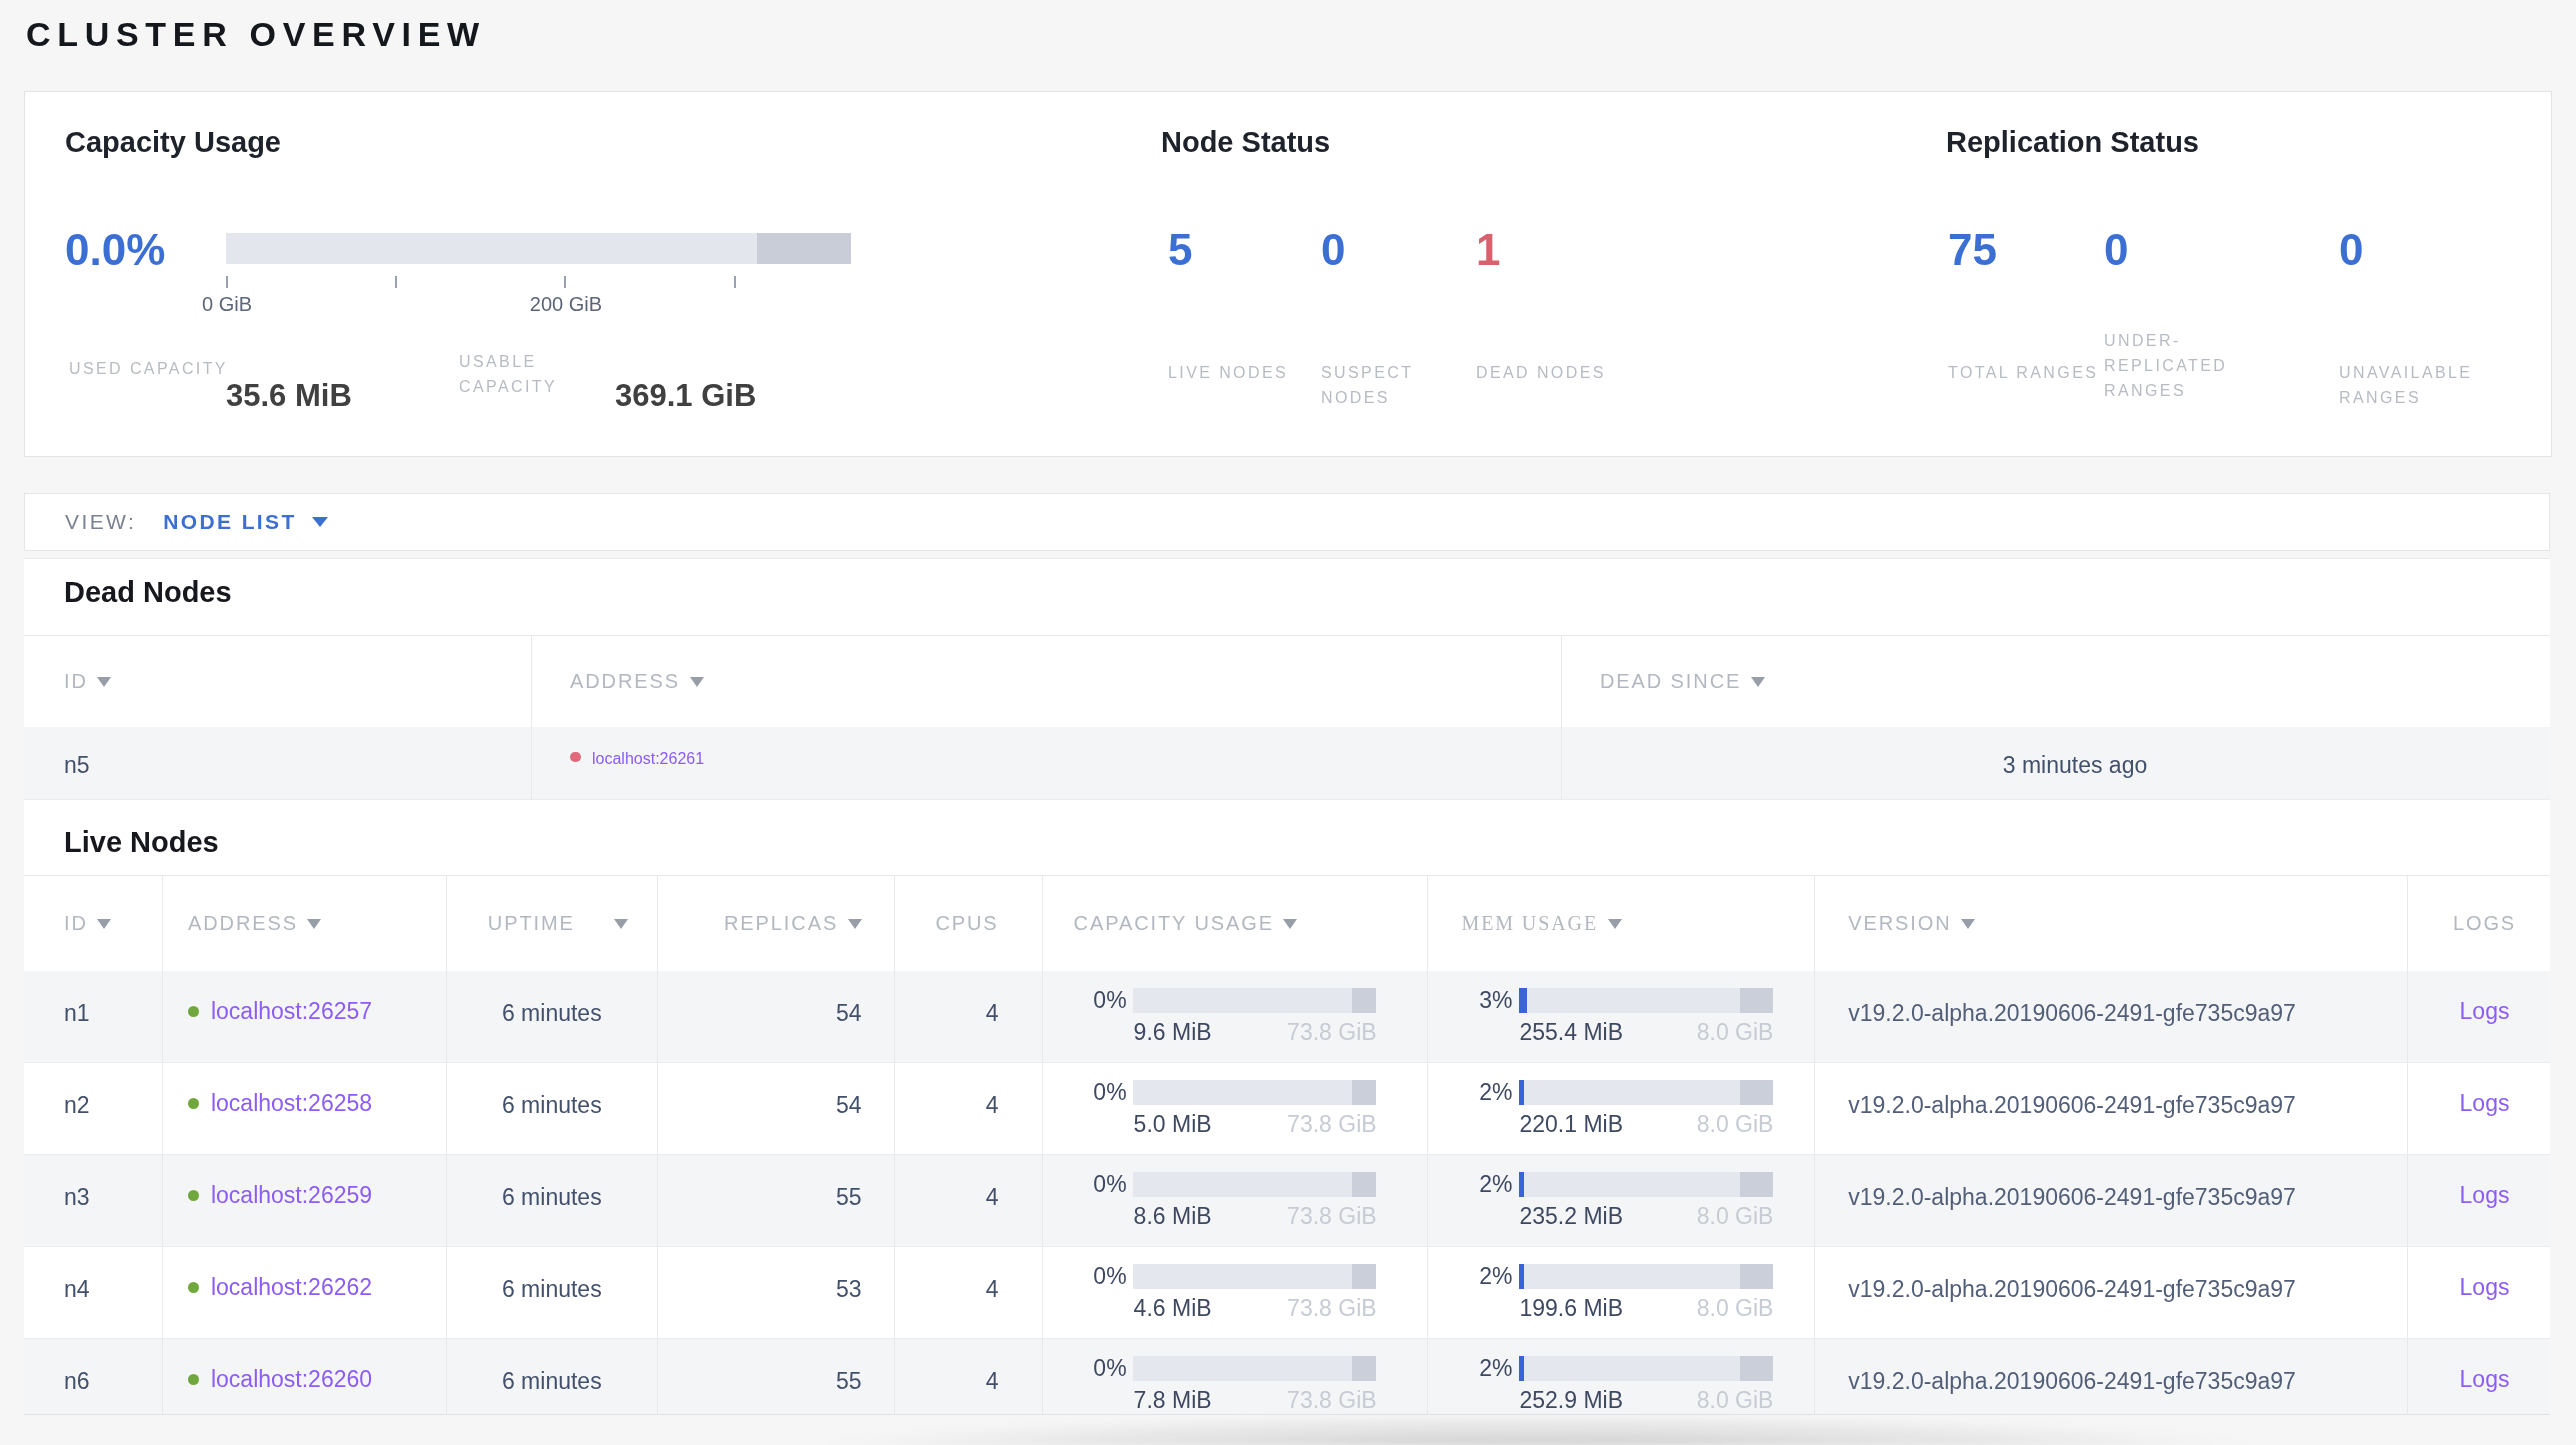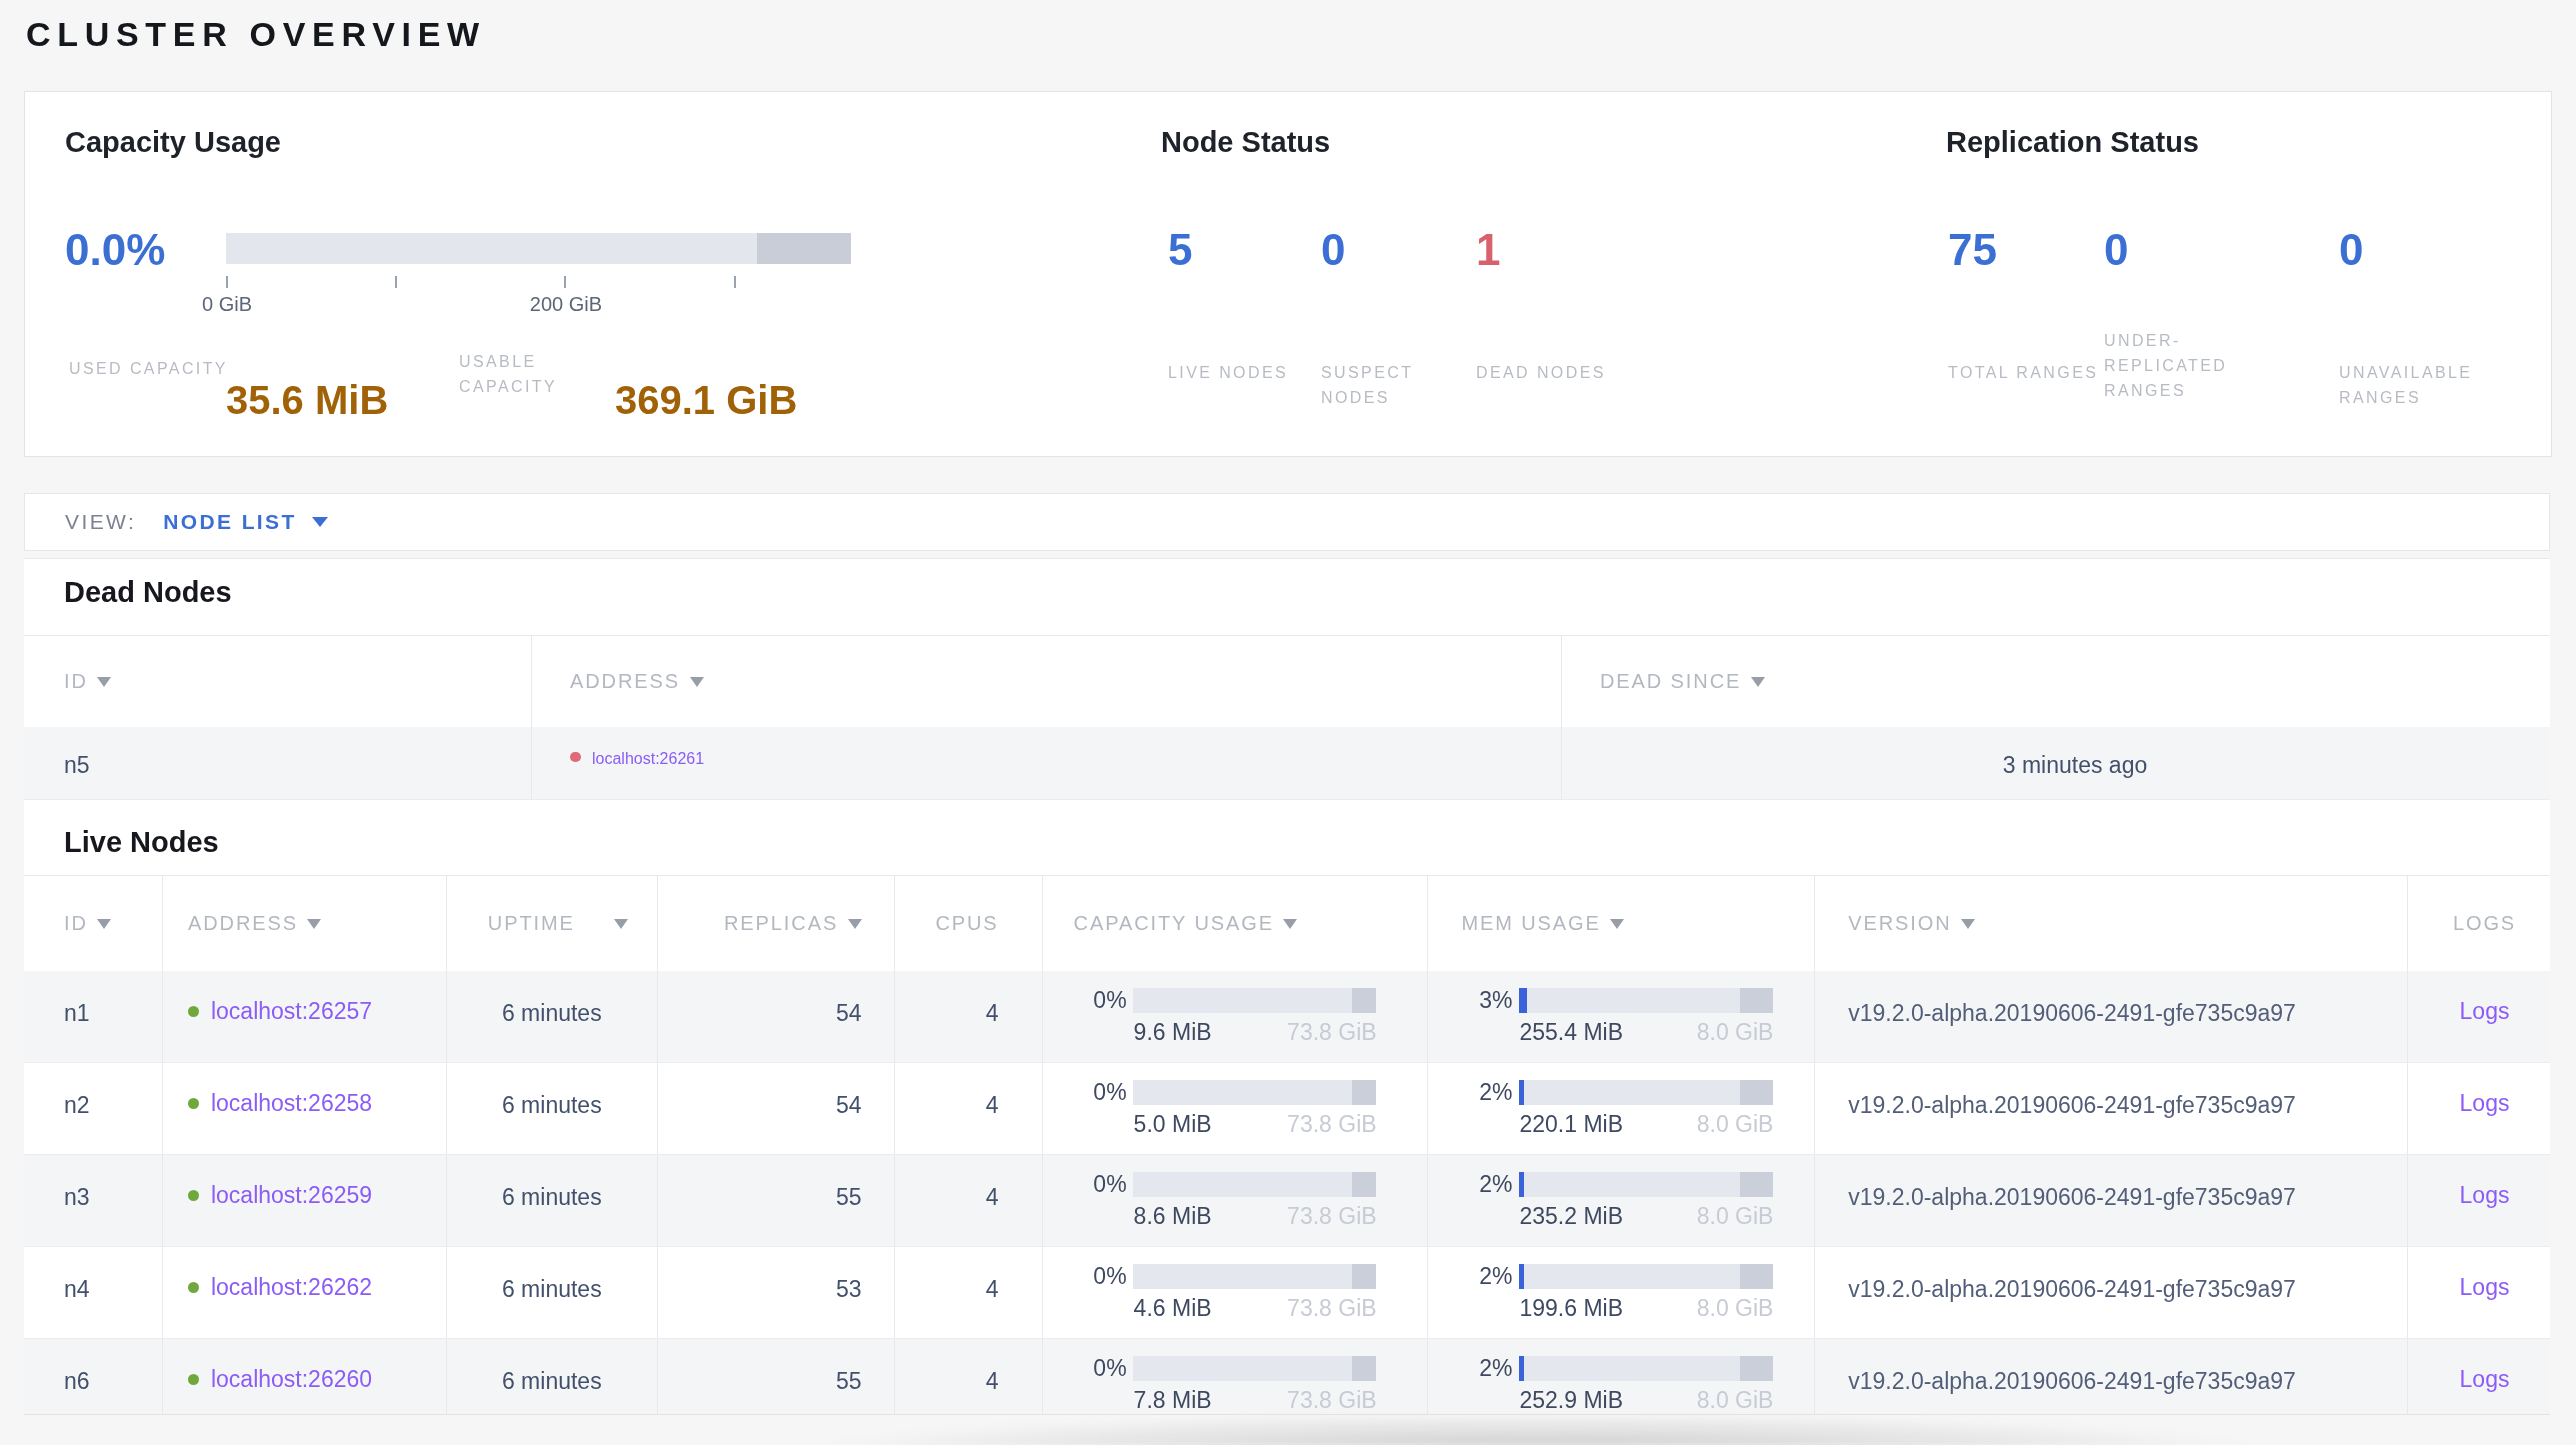--- a/index.html
+++ b/index.html
@@ -20,21 +20,21 @@
     background:#ffffff; border:1px solid #e4e4e4;
   }
   .sec-title { position:absolute; font-size:29px; font-weight:700; color:#1e222a; }
   .big-num { position:absolute; font-size:44px; font-weight:600; color:#3b6fd4; line-height:1; }
   .big-num.red { color:#d9616e; }
   .stat-label {
     position:absolute; font-size:16px; letter-spacing:2.4px; color:#b7bbc3;
     text-transform:uppercase; line-height:1.55; width:162px;
   }
   .stat-label.wide { width:220px; }
-  .stat-value { position:absolute; font-size:40px; font-weight:600; color:#a16207; }
+  .stat-value { position:absolute; font-size:31px; font-weight:600; color:#404040; }
   
   .cap-bar {
     position:absolute; left:201px; top:141px; width:625px; height:31px;
     background:#e4e6ed;
   }
   .cap-bar .seg-dark { position:absolute; right:0; top:0; height:100%; width:15%; background:#c9cdd8; }
   .tick { position:absolute; top:184px; width:1.9px; height:12.4px; background:#9aa2b0; }
   .tick-label {
     position:absolute; top:201px; font-size:20px; color:#5d6677; transform:translateX(-50%);
     white-space:nowrap;
@@ -94,21 +94,21 @@
   .lc-cpu  { width:148px; text-align:right; padding-right:43px; }
   .lc-cap  { width:386px; }
   .lc-mem  { width:387px; }
   .lc-ver  { width:593px; padding-left:33px; }
   .lc-logs { width:143px; text-align:center;padding-left:11px; }
   .thead .lc-rep { justify-content:flex-end; }
   .thead .lc-cpu { justify-content:flex-end; }
   .thead .lc-up  { justify-content:flex-start; padding-left:0; }
   .thead .lc-up .hlabel { margin-left:41px; margin-right:auto; }
   .thead .lc-cap { padding-left:31px; }
-  .thead .lc-mem { padding-left:33px; }
+  .thead .lc-mem { padding-left:33px;font-family:Liberation Serif, serif; }
   .thead .lc-logs { justify-content:center; }
   .lrow .cell { font-size:23px; color:#42506b; }
   .lrow .lc-id, .lrow .lc-up, .lrow .lc-rep, .lrow .lc-cpu, .lrow .lc-ver { padding-top:29px; }
   .lrow .lc-ver { color:#525e78; }
   .lrow .lc-addr, .lrow .lc-logs { padding-top:27px; }
   
   .dot { display:inline-block; width:11.5px; height:11.5px; border-radius:50%; margin-right:11.5px; vertical-align:1.9px; }
   .dot.live { background:#70a83d; }
   .dot.dead { background:#e0697a; width:10.5px; height:10.5px; }
   a.link { color:#8b5cf6; text-decoration:none; cursor:pointer; }

